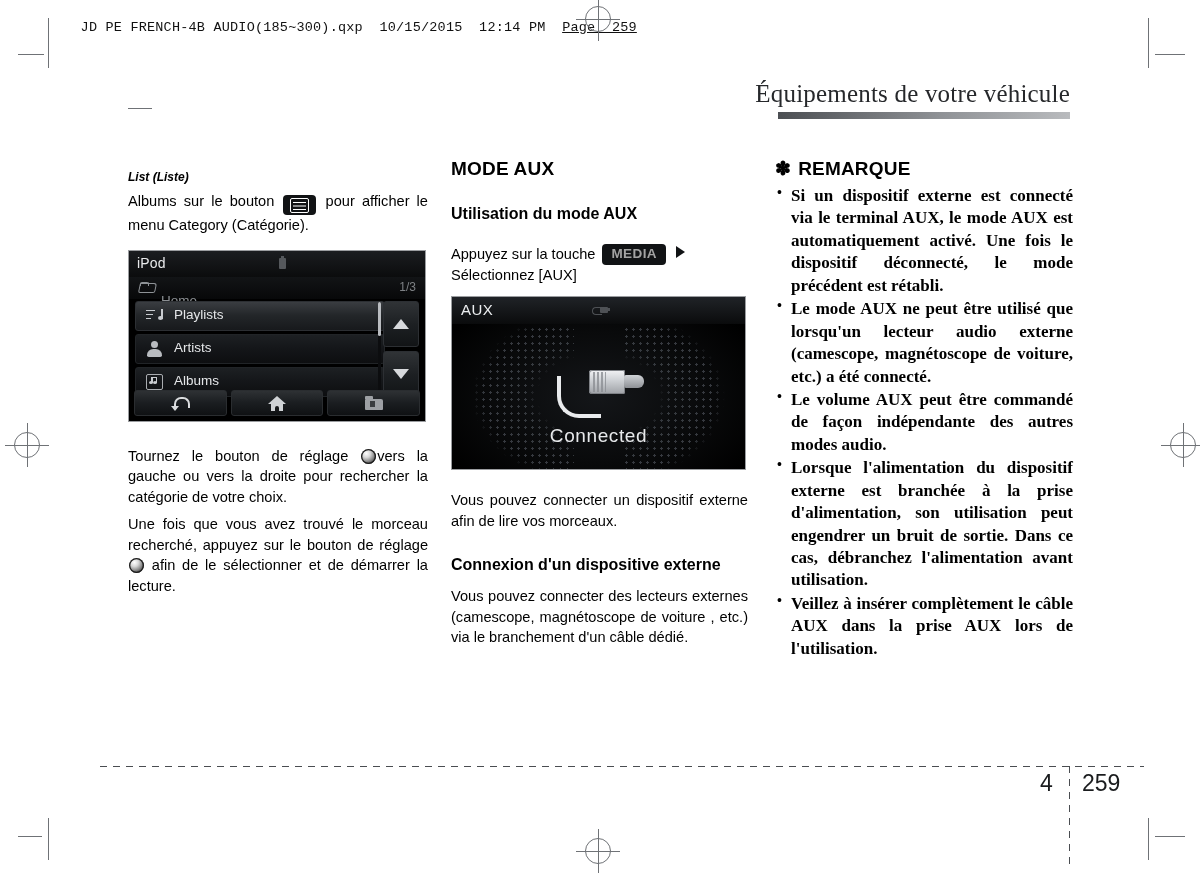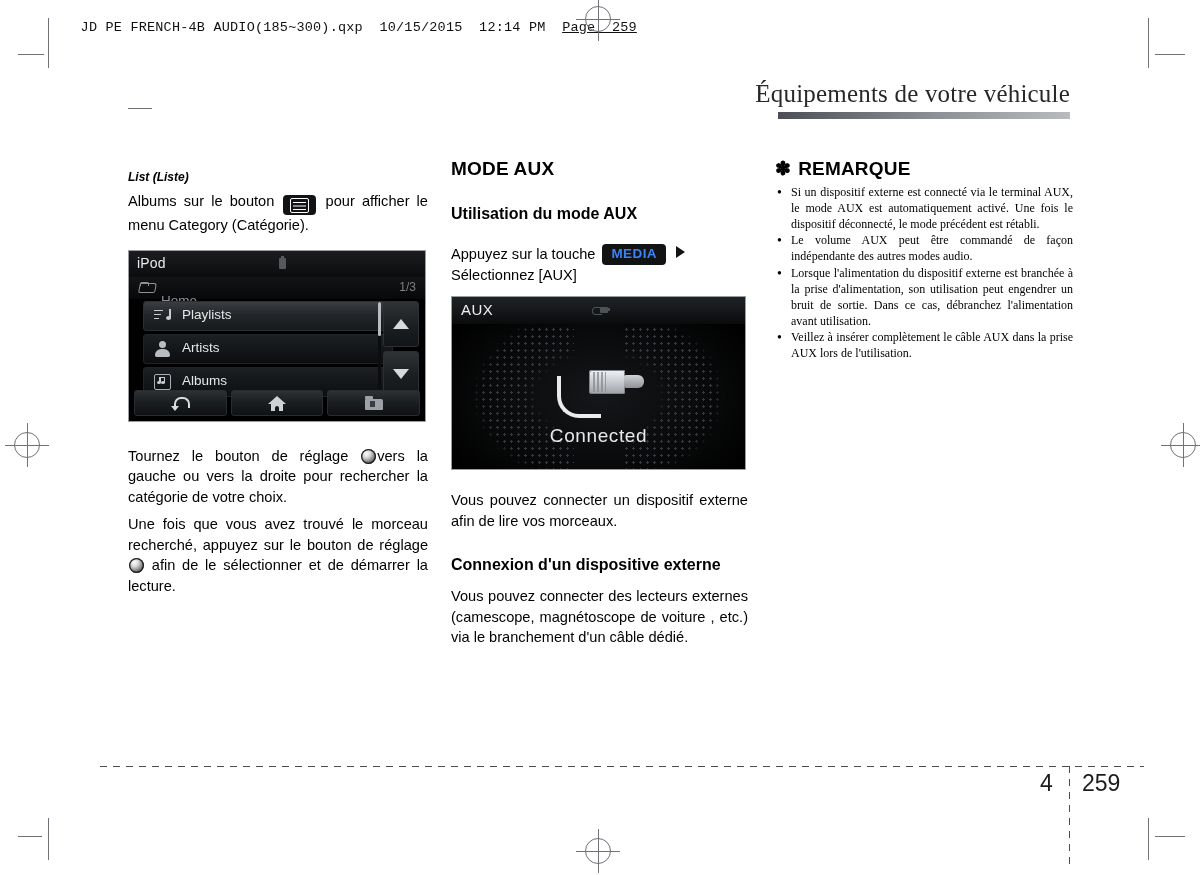--- a/index.html
+++ b/index.html
@@ -138,21 +138,21 @@
     height: 1.5px;
     background: #fff;
   }
   .key-badge .glyph-list::before { top: 2.5px; box-shadow: 0 3.5px 0 #fff; }
   .key-badge .glyph-list::after  { bottom: 2px; }
 
   .key-text {
     display: inline-block;
     vertical-align: 1px;
     background: #111315;
-    color: #3b82f6;
+    color: #a3a3a3;
     border-radius: 4px;
     padding: 2px 9px 3px 9px;
     font-size: 13.5px;
     font-weight: bold;
     letter-spacing: 0.4px;
     line-height: 1.15;
     margin: 0 3px;
   }
   .tri-right {
     display: inline-block;
@@ -229,21 +229,21 @@
   .ip-crumb .label {
     position: absolute; left: 32px; top: 16px;
     color: #8b8f93; font-size: 13.5px;
   }
   .ip-crumb .page {
     position: absolute; right: 9px; top: 3px;
     color: #7d8084; font-size: 12px;
   }
 
   .ip-list {
-    position: absolute; left: 14px; top: 50px;
+    position: absolute; left: 6px; top: 50px;
     width: 250px;
   }
   .ip-row {
     position: relative;
     height: 28px;
     margin-bottom: 3px;
     border-radius: 3px;
     border: 1px solid #2c2f33;
     background: linear-gradient(180deg, #3a3d41 0%, #232629 48%, #17191c 100%);
   }
@@ -513,22 +513,22 @@
   .note-head .ast { font-size: 19px; line-height: 1; }
   ul.notes {
     list-style: none;
     margin: 0; padding: 0;
     font-family: "Liberation Serif", serif;
   }
   ul.notes li {
     position: relative;
     padding-left: 16px;
     margin-bottom: 1px;
-    font-size: 12px;
-    font-weight: normal;
+    font-size: 17px;
+    font-weight: bold;
     line-height: 1.32;
     text-align: justify;
     text-justify: inter-word;
   }
   ul.notes li::before {
     content: "\2022";
     position: absolute; left: 2px; top: -1px;
     font-size: 14px;
   }
 
@@ -751,20 +751,21 @@
 </div>
 
 <div class="col col-right">
   <div class="note-head">
     <span class="ast">✽</span>
     <span>REMARQUE</span>
   </div>
 
   <ul class="notes">
     <li>Si un dispositif externe est connecté via le terminal AUX, le mode AUX est automatiquement activé. Une fois le dispositif déconnecté, le mode précédent est rétabli.</li>
+    <li>Le mode AUX ne peut être utilisé que lorsqu'un lecteur audio externe (camescope, magnétoscope de voiture, etc.) a été connecté.</li>
     <li>Le volume AUX peut être commandé de façon indépendante des autres modes audio.</li>
     <li>Lorsque l'alimentation du dispositif externe est branchée à la prise d'alimentation, son utilisation peut engendrer un bruit de sortie. Dans ce cas, débranchez l'alimentation avant utilisation.</li>
     <li>Veillez à insérer complètement le câble AUX dans la prise AUX lors de l'utilisation.</li>
   </ul>
 </div>
 
 <div class="footer-dash"></div>
 <div class="footer-vdash"></div>
 <div class="folio folio-chapter">4</div>
 <div class="folio folio-page">259</div>

